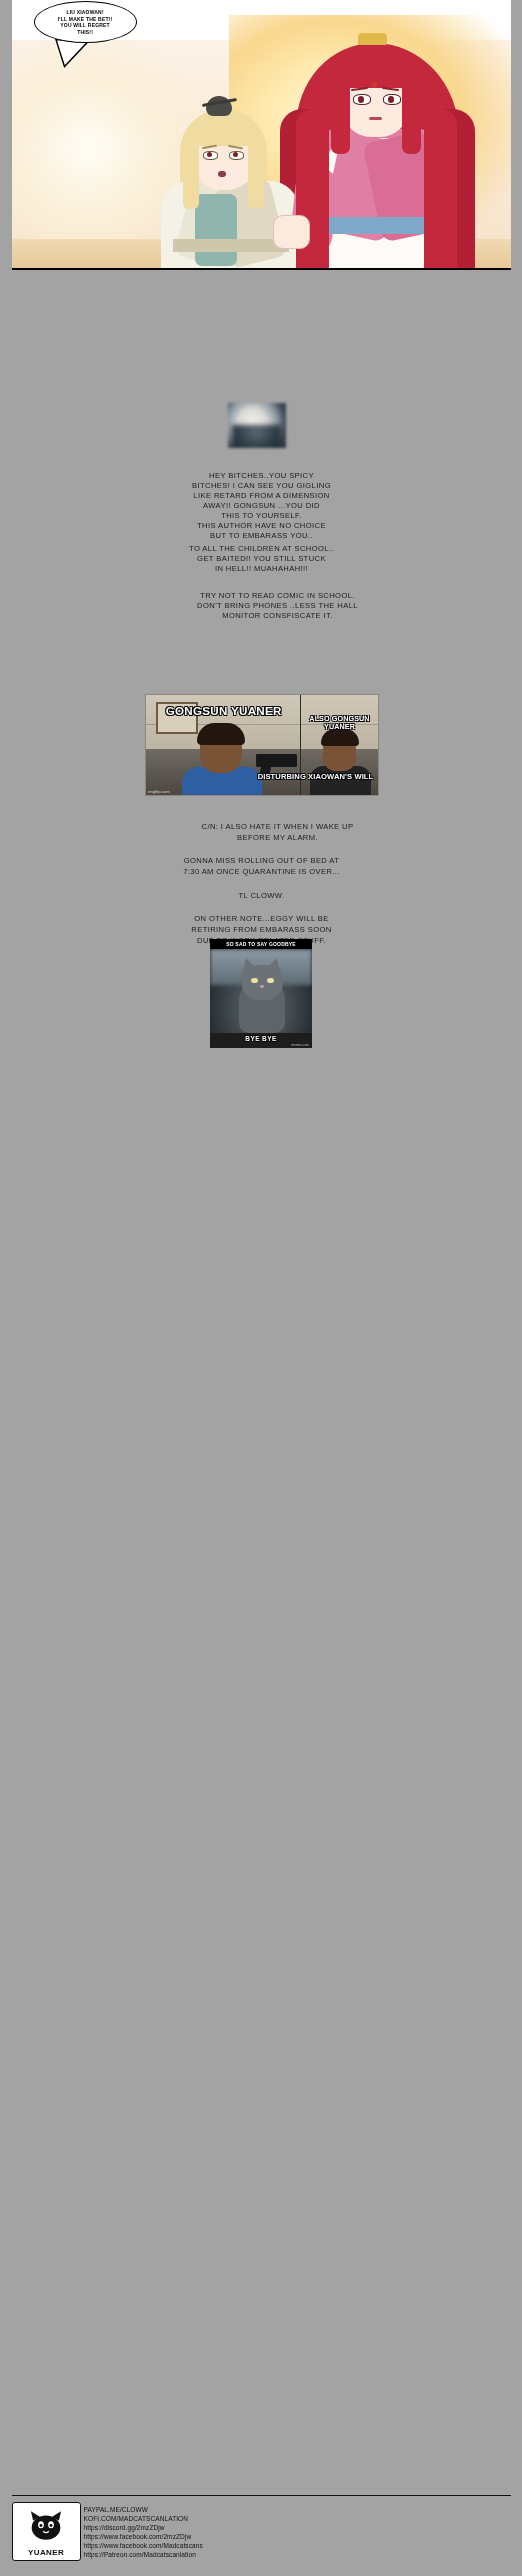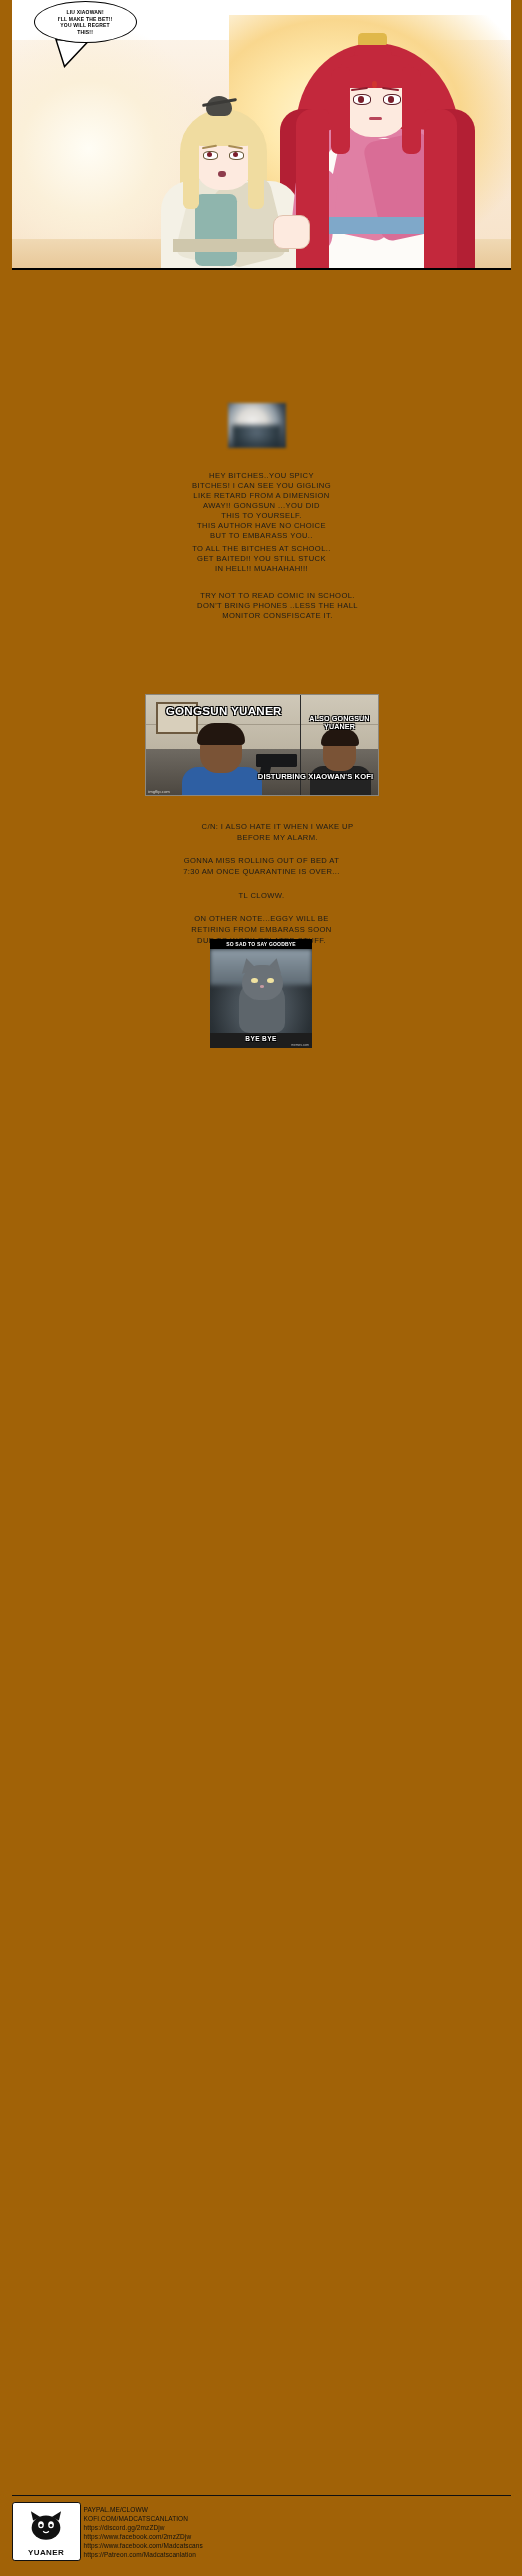--- a/index.html
+++ b/index.html
@@ -11,21 +11,21 @@
     width: 523px;
     font-family: "Liberation Sans", sans-serif;
     color: #000;
     -webkit-font-smoothing: antialiased;
   }
   .page {
     position: relative;
     width: 523px;
     height: 2576px;
     overflow: hidden;
-    background: #a16207;
+    background: #a3a3a3;
   }
 
   
   .comic-panel {
     position: absolute;
     left: 11.6px;
     top: 0;
     width: 499px;
     height: 268px;
     overflow: hidden;
@@ -457,21 +457,21 @@
 
   <div class="avatar-img"></div>
 
   <div class="mono-block mono-1">HEY BITCHES..YOU SPICY
 BITCHES! I CAN SEE YOU GIGLING
 LIKE RETARD FROM A DIMENSION
 AWAY!! GONGSUN ...YOU DID
 THIS TO YOURSELF.
 THIS AUTHOR HAVE NO CHOICE
 BUT TO EMBARASS YOU..</div>
-  <div class="mono-block mono-2">TO ALL THE BITCHES AT SCHOOL..
+  <div class="mono-block mono-2">TO ALL THE CHILDREN AT SCHOOL..
 GET BAITED!! YOU STILL STUCK
 IN HELL!! MUAHAHAH!!!</div>
   <div class="mono-block mono-3">TRY NOT TO READ COMIC IN SCHOOL.
 DON'T BRING PHONES ..LESS THE HALL
 MONITOR CONSFISCATE IT.</div>
 
   <div class="meme">
     <div class="meme-wall"></div>
     <div class="meme-wall-line"></div>
     <div class="meme-frame"></div>
@@ -483,21 +483,21 @@
     <div class="meme-man-b-head"></div>
     <div class="meme-man-b-hair"></div>
     <div class="meme-gun"></div>
     <div class="meme-divider"></div>
     <div class="meme-text meme-text-1">GONGSUN
 YUANER</div>
     <div class="meme-text meme-text-2">ALSO
 GONGSUN
 YUANER</div>
     <div class="meme-text meme-text-3">DISTURBING
-XIAOWAN'S KOFI</div>
+XIAOWAN'S WILL</div>
     <div class="meme-watermark">imgflip.com</div>
   </div>
 
   <div class="note-block note-1">C/N: I ALSO HATE IT WHEN I WAKE UP
 BEFORE MY ALARM.</div>
   <div class="note-block note-2">GONNA MISS ROLLING OUT OF BED AT
 7:30 AM ONCE QUARANTINE IS OVER...</div>
   <div class="note-block note-3">TL CLOWW.</div>
   <div class="note-block note-4">ON OTHER NOTE...EGGY WILL BE
 RETIRING FROM EMBARASS SOON

